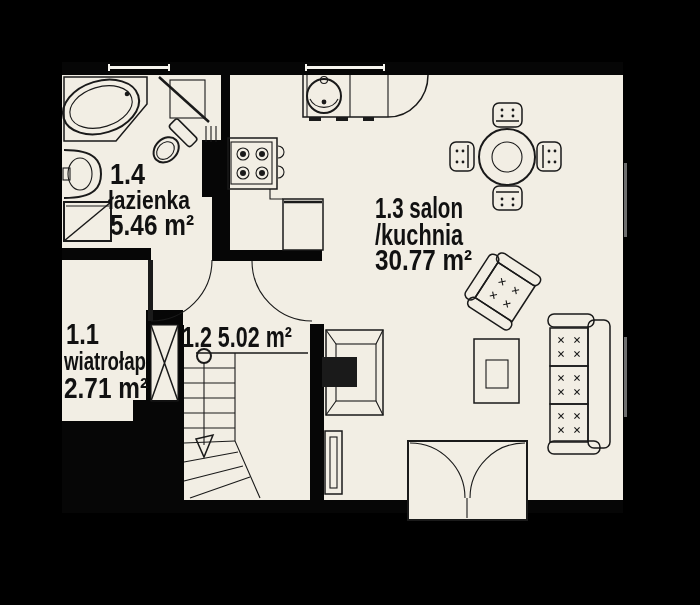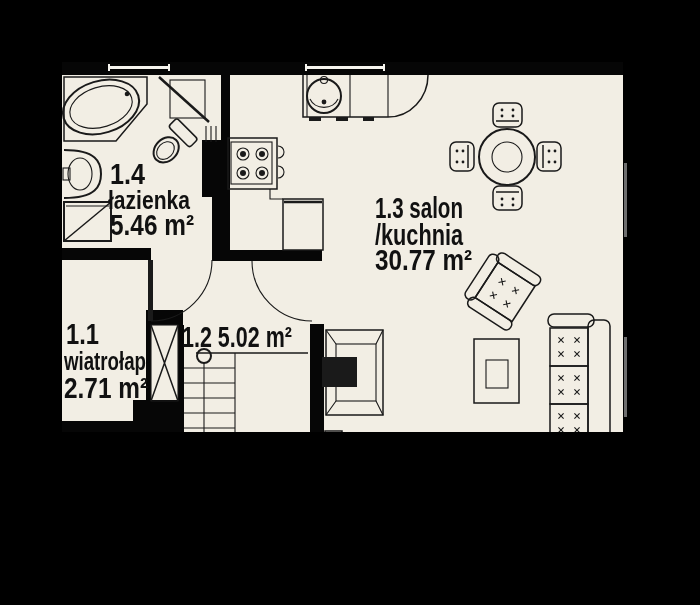--- a/index.html
+++ b/index.html
@@ -1,16 +1,16 @@
 <!DOCTYPE html>
 <html><head>
 <meta charset="utf-8">
 <style>
   html,body{margin:0;padding:0;background:#000;}
-  .stage{position:relative;width:700px;height:432px;background:#c4b5fd;overflow:hidden;}
+  .stage{position:relative;width:700px;height:605px;background:#c4b5fd;overflow:hidden;}
   svg{display:block;}
   .w   {fill:#060606;stroke:none;}
   .f   {fill:#f2eee4;stroke:none;}
   .s   {fill:none;stroke:#1a1a1a;stroke-width:2;}
   .s25 {fill:none;stroke:#1a1a1a;stroke-width:2.5;}
   .s15 {fill:none;stroke:#1a1a1a;stroke-width:1.5;}
   .s1  {fill:none;stroke:#1a1a1a;stroke-width:1.1;}
   .d   {fill:#1a1a1a;stroke:none;}
   .wt  {fill:#f7f5ef;stroke:none;}
   .wg  {fill:#6e6e6e;stroke:none;}

